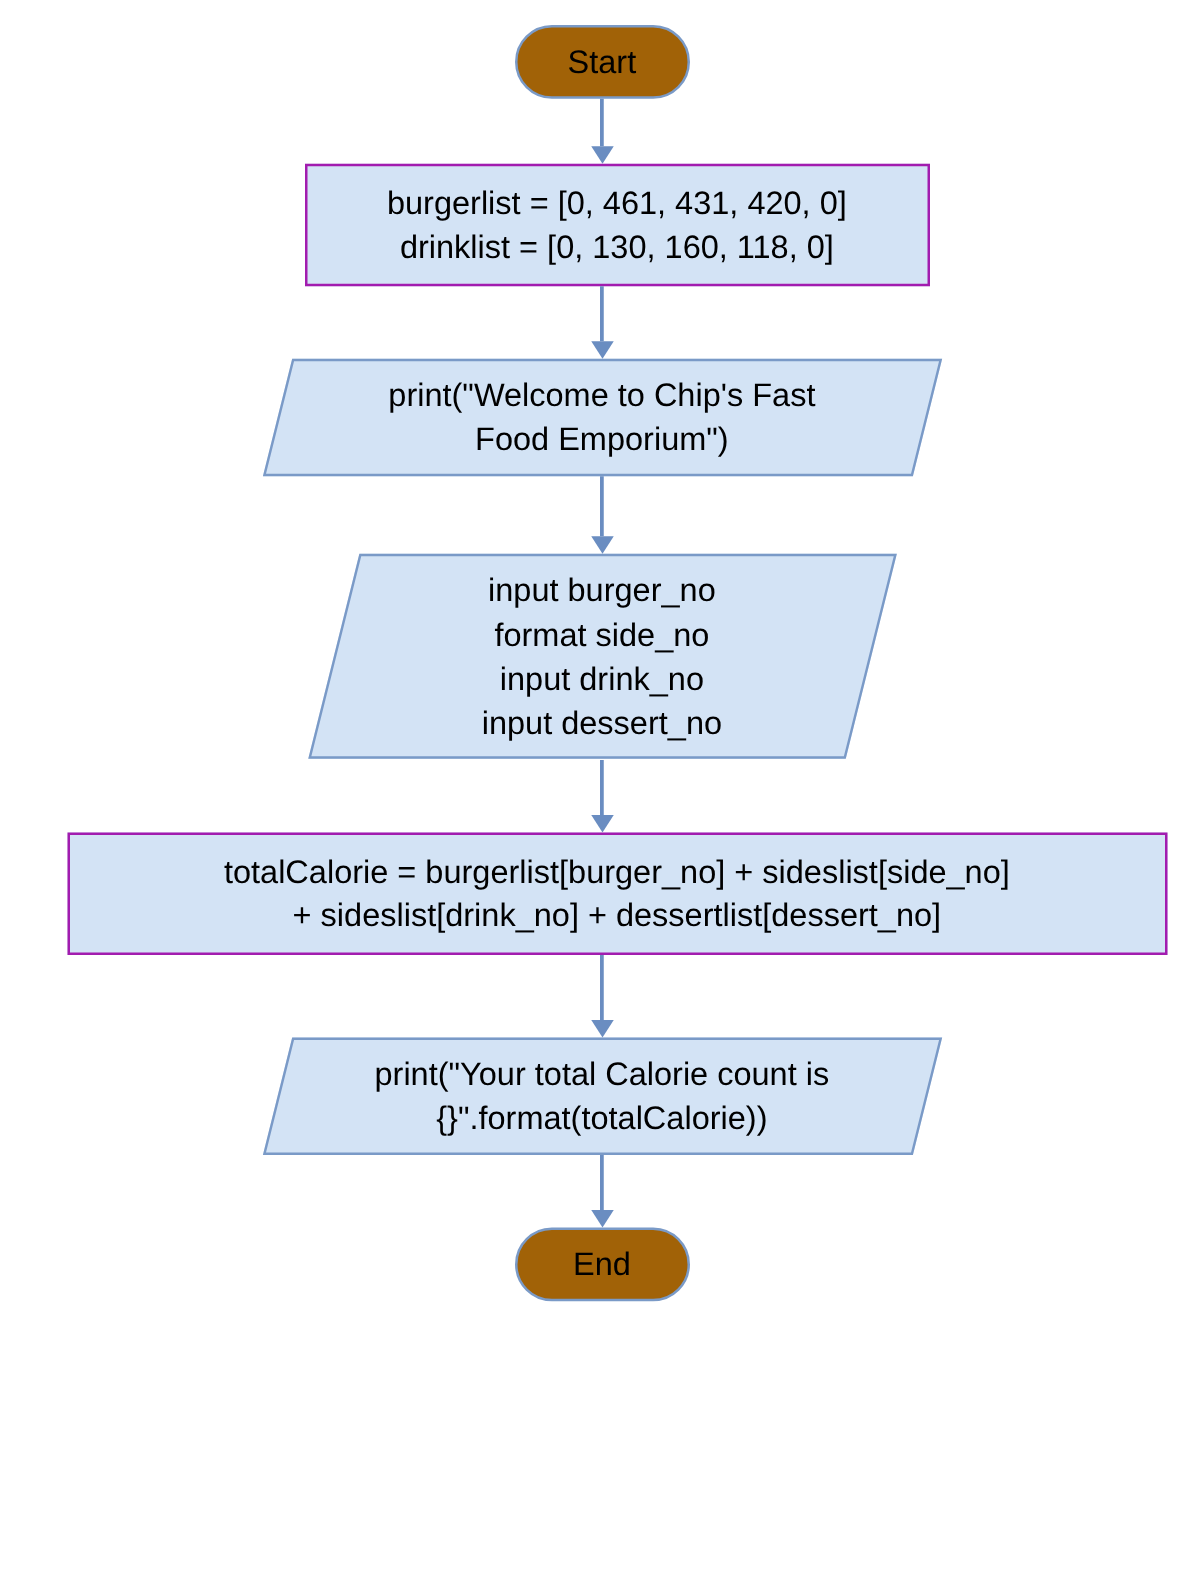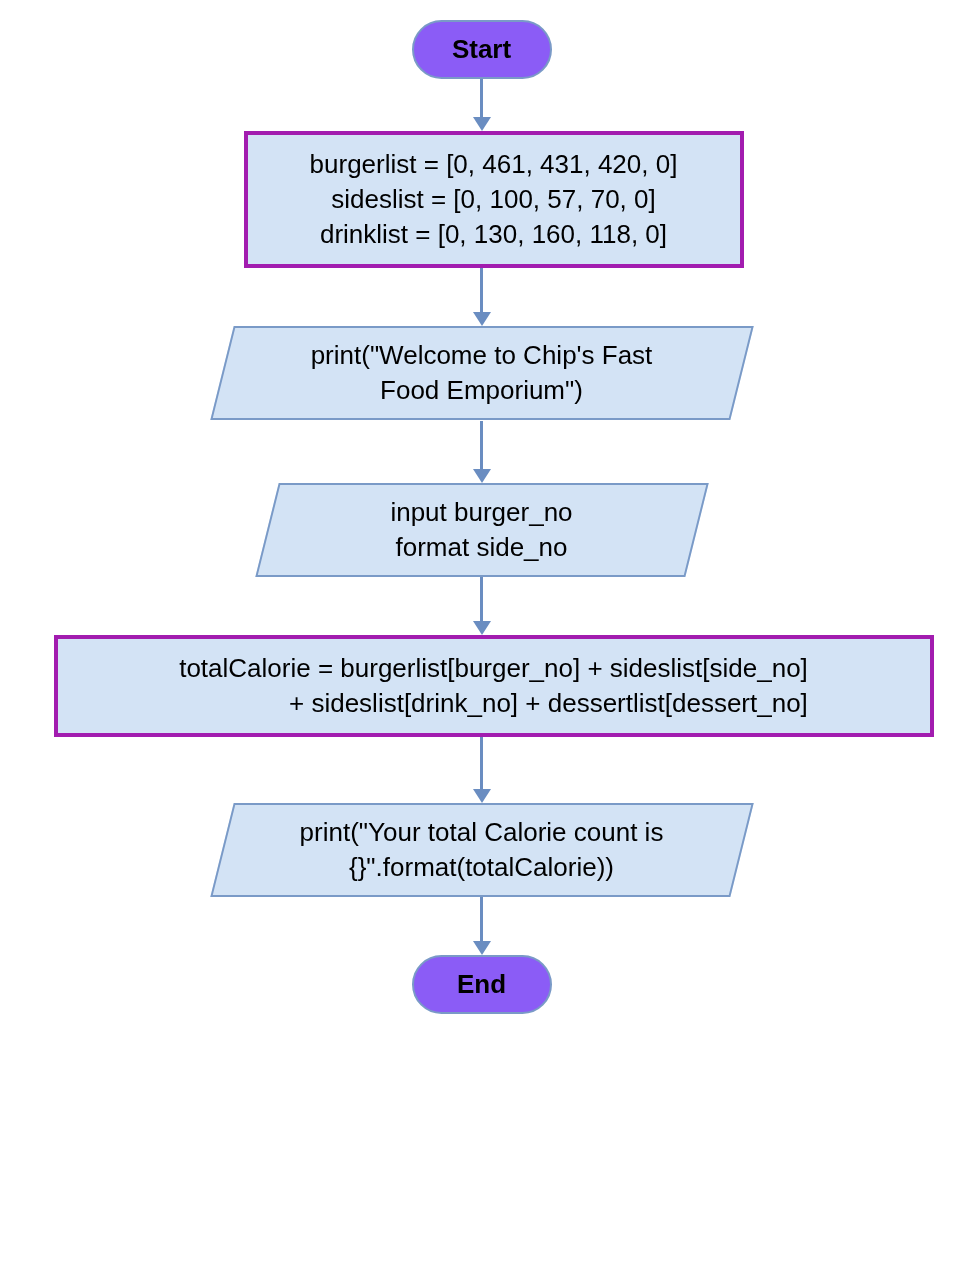--- a/index.html
+++ b/index.html
@@ -23,37 +23,35 @@
       display: flex;
       align-items: center;
       justify-content: center;
       text-align: center;
       font-size: 26px;
       line-height: 1.35;
       color: #000;
       padding: 12px 24px;
     }
     .terminal {
-      background: #8b5cf6;
+      background: #a16207;
       border: 2px solid #7a9ac7;
       border-radius: 36px;
       min-width: 140px;
       padding: 10px 30px;
-      font-weight: bold;
     }
     .process {
       background: #d3e3f5;
-      border: 4px solid #a21caf;
+      border: 2px solid #a21caf;
       min-width: 500px;
       margin-left: 24px;
     }
     .process.wide {
       min-width: 880px;
       padding: 12px 28px;
-      text-align: right;
     }
     .io {
       position: relative;
       min-width: 520px;
     }
     .io .io-bg {
       position: absolute;
       inset: 0;
       background: #d3e3f5;
       border: 2px solid #7a9ac7;
@@ -90,21 +88,20 @@
   </div>
 
   <div class="arrow">
     <div class="arrow-line" style="height:38px"></div>
     <div class="arrow-head"></div>
   </div>
 
   <div class="node process">
     <div>
       <span class="line">burgerlist = [0, 461, 431, 420, 0]</span>
-      <span class="line">sideslist = [0, 100, 57, 70, 0]</span>
       <span class="line">drinklist = [0, 130, 160, 118, 0]</span>
     </div>
   </div>
 
   <div class="arrow">
     <div class="arrow-line" style="height:44px"></div>
     <div class="arrow-head"></div>
   </div>
 
   <div class="node io">
@@ -118,20 +115,22 @@
   <div class="arrow">
     <div class="arrow-line" style="height:48px"></div>
     <div class="arrow-head"></div>
   </div>
 
   <div class="node io" style="min-width:430px">
     <div class="io-bg"></div>
     <div>
       <span class="line">input burger_no</span>
       <span class="line">format side_no</span>
+      <span class="line">input drink_no</span>
+      <span class="line">input dessert_no</span>
     </div>
   </div>
 
   <div class="arrow">
     <div class="arrow-line" style="height:44px"></div>
     <div class="arrow-head"></div>
   </div>
 
   <div class="node process wide">
     <div>

